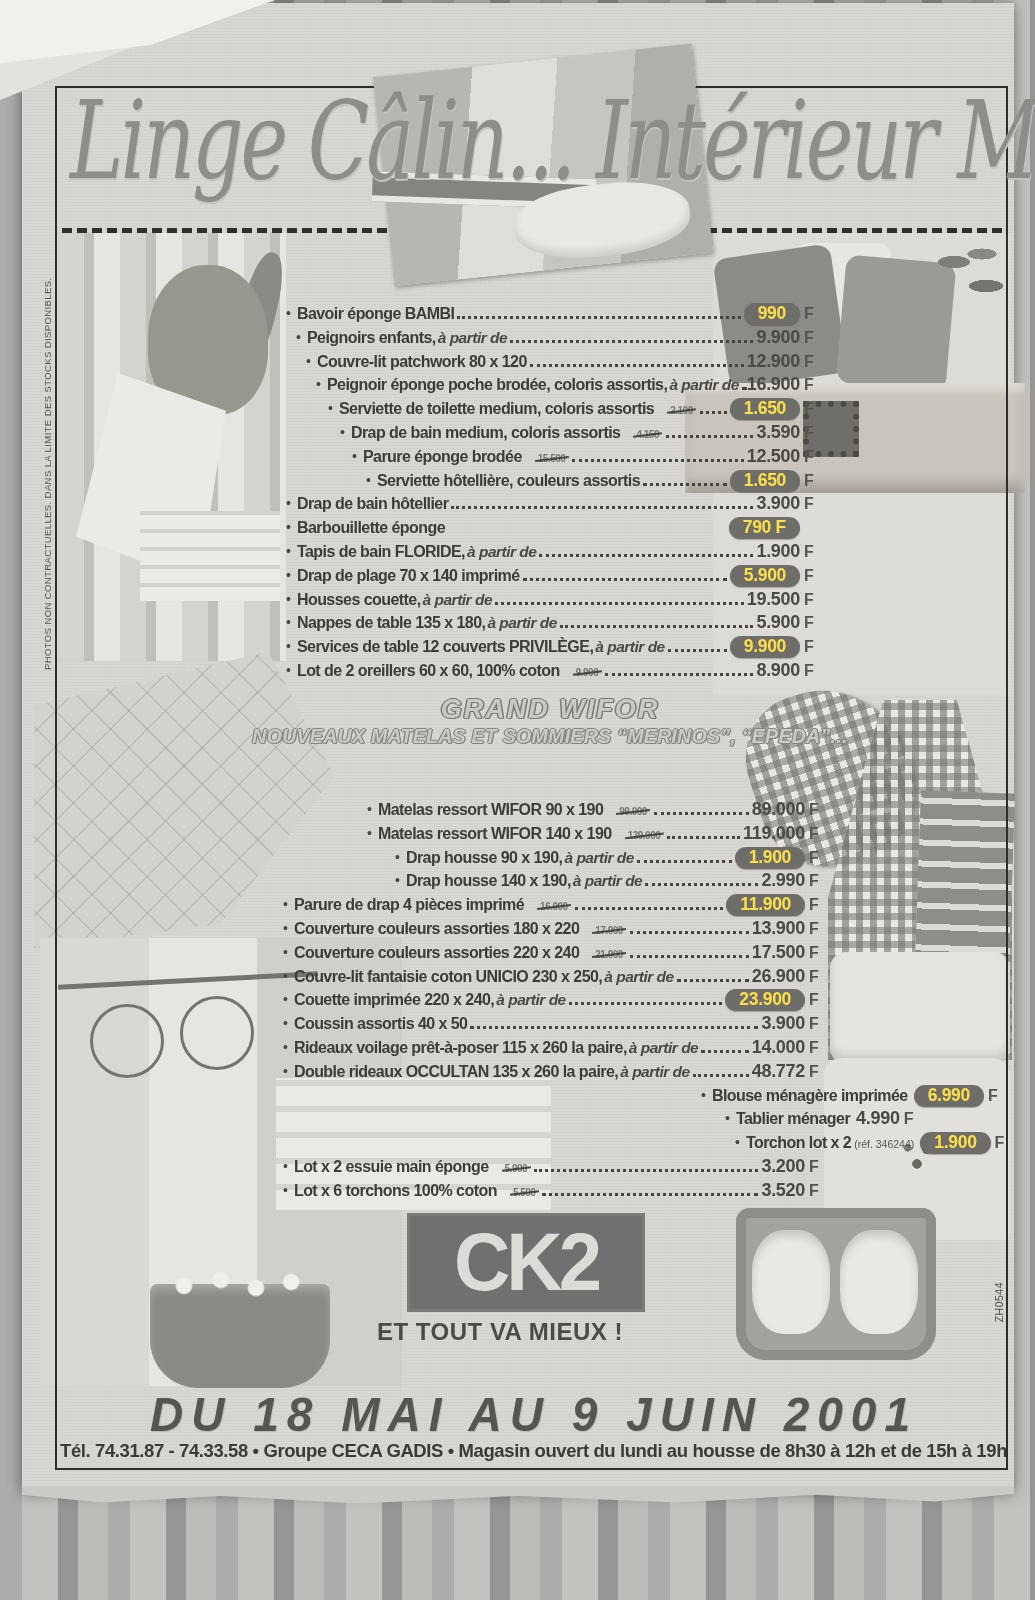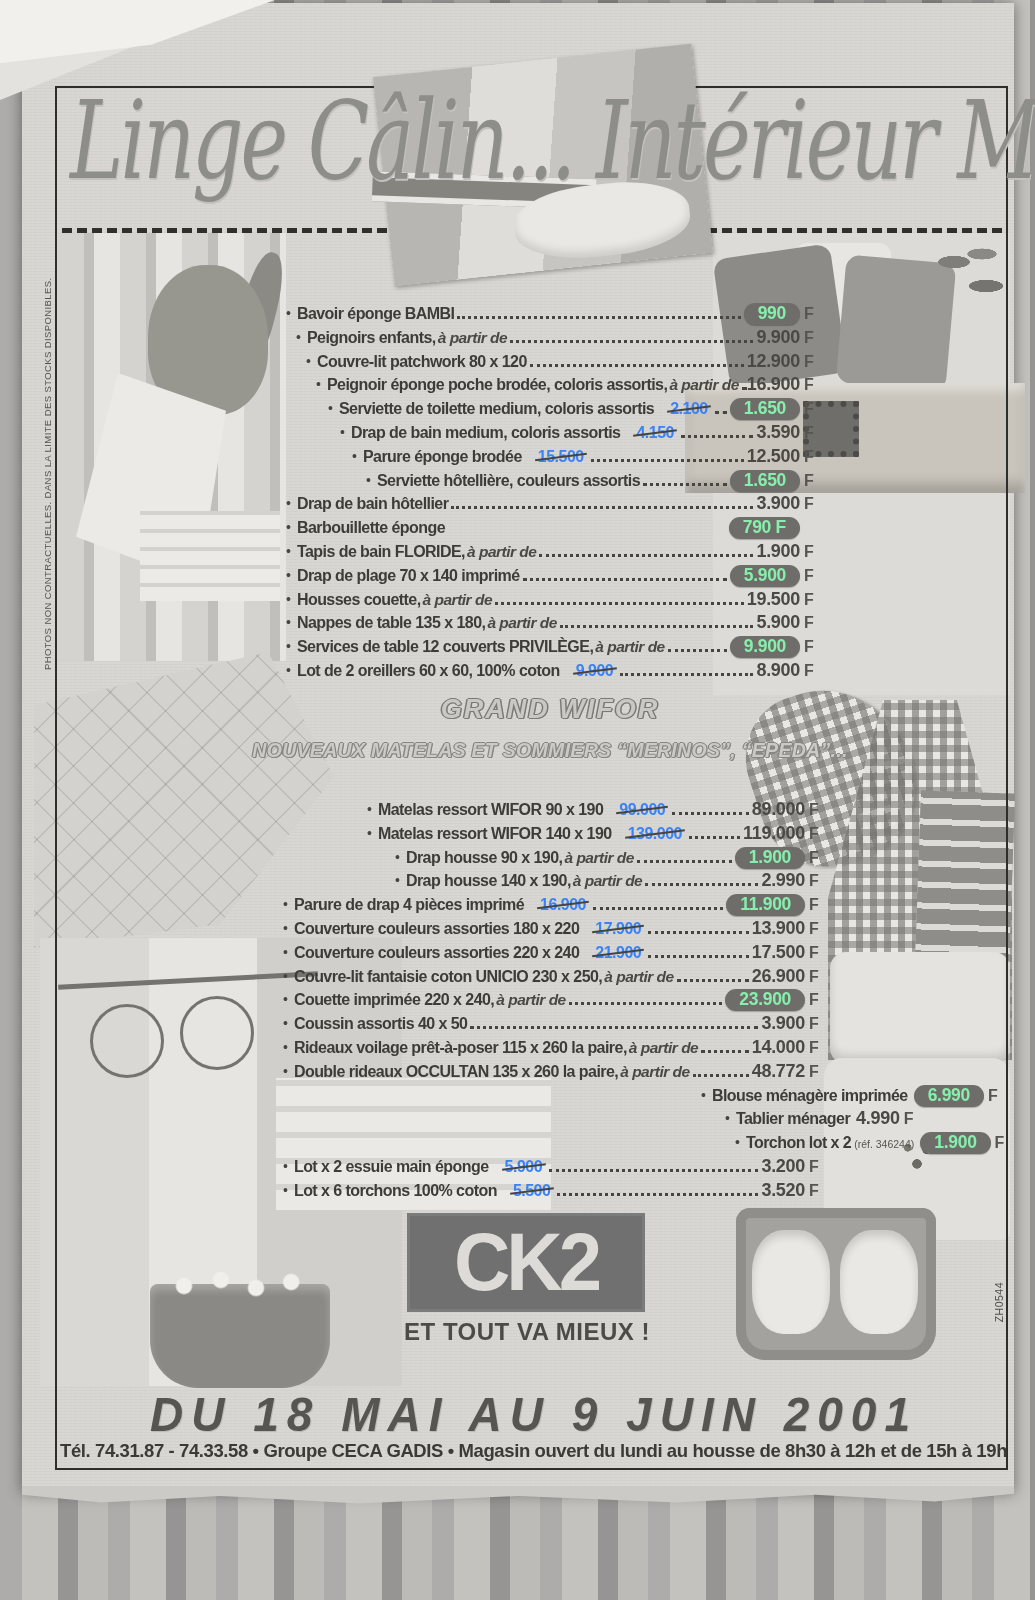--- a/index.html
+++ b/index.html
@@ -126,51 +126,51 @@
 
   
   .plist { position:absolute; z-index:3; }
   .list1 { left:286px; top:303px; width:532px; }
   .list2 { left:283px; top:799px; width:540px; }
   .row { display:flex; align-items:baseline; height:23.8px; white-space:nowrap; }
   .bul { color:#45443f; font-size:14px; margin-right:6px; flex:0 0 auto; position:relative; top:-1px; }
   .lbl { font-weight:700; font-size:16px; letter-spacing:-.55px; color:#3d3c38; }
   .it  { font-weight:700; font-style:italic; font-size:15.5px; letter-spacing:-.5px; color:#4a4944; margin-left:2px; }
   .ref { font-weight:400; font-size:10.5px; color:#57564f; margin-left:3px; }
-  .old { font-weight:700; font-size:16px; letter-spacing:-.5px; color:#3b82f6; margin:0 4px 0 16px; position:relative; }
+  .old { font-weight:700; font-size:10px; letter-spacing:-.5px; color:#737373; margin:0 4px 0 16px; position:relative; }
   .old::after { content:""; position:absolute; left:-3px; right:-3px; top:46%; height:2.4px;
     background:#45443f; transform:rotate(-7deg); }
   .dots { flex:1 1 0; min-width:0; border-bottom:3.4px dotted #46453f; margin:0 3px 5px 3px; }
   .dots.blank { border-bottom:none; }
   .price { font-weight:700; font-size:18px; letter-spacing:-.3px; color:#4a4944; }
-  .price.bubble { background:#6e6d69; color:#86efac; border-radius:15px;
+  .price.bubble { background:#6e6d69; color:#fde047; border-radius:15px;
     padding:0 14px 2px 14px; line-height:20px; font-size:17.5px; box-shadow:0 1px 1px rgba(0,0,0,.25); }
   .suf { font-weight:700; font-size:16px; color:#56554f; margin-left:4px; width:14px; flex:0 0 auto; }
   
   .i1{padding-left:10px}.i2{padding-left:20px}.i3{padding-left:30px}.i4{padding-left:42px}
   .i5{padding-left:54px}.i6{padding-left:66px}.i7{padding-left:80px}
   .m1{padding-left:84px}.m2{padding-left:112px}
   .s1{padding-left:418px}.s2{padding-left:442px}.s3{padding-left:452px}
 
   
   .promo { position:absolute; left:250px; top:694px; width:600px; z-index:3; text-align:center;
     font-style:italic; font-weight:700; }
   .promo .l1 { font-size:27px; letter-spacing:2px; color:#c9c8c4;
     text-shadow:-1.4px 0 #7b7a76, 1.4px 0 #7b7a76, 0 -1.4px #7b7a76, 0 1.4px #7b7a76, 1px 1px 0 #7b7a76; }
   .promo .l2, .promo .l3 { font-size:21px; letter-spacing:-.2px; color:#504f4a; line-height:25px; }
-  .promo .l4 { margin-top:14px; font-size:19.5px; letter-spacing:.3px; color:#cbcac6;
+  .promo .l4 { margin-top:0; font-size:19.5px; letter-spacing:.3px; color:#cbcac6;
     text-shadow:-1.3px 0 #878682, 1.3px 0 #878682, 0 -1.3px #878682, 0 1.3px #878682, 1px 1px 0 #878682; }
 
   
   .logo { position:absolute; left:407px; top:1213px; width:238px; height:99px; z-index:3;
     background:#717070; display:flex; align-items:center; justify-content:center;
     box-shadow:inset 0 0 0 3px rgba(255,255,255,.08); }
   .logo .cktext { font-weight:900; font-size:78px; letter-spacing:-4px; color:#dcdbd7;
     transform:scaleY(1.05); font-family:"Liberation Sans", sans-serif; }
-  .slogan { position:absolute; left:377px; top:1318px; width:300px; z-index:3; text-align:center;
+  .slogan { position:absolute; left:377px; top:1318px; width:300px; z-index:3; text-align:left;
     font-weight:900; font-size:24px; letter-spacing:.5px; color:#4c4b47; }
   .dates { position:absolute; left:60px; top:1387px; width:948px; z-index:3;
     font-weight:900; font-style:italic; font-size:46px; letter-spacing:8px; color:#565551;
     white-space:nowrap; text-align:center; transform:scaleY(1.05); text-shadow:1px 1px 0 #bdbcb8; }
   .contact { position:absolute; left:60px; top:1440px; width:948px; z-index:3;
     font-weight:700; font-size:18.5px; letter-spacing:-.4px; color:#3b3a36; white-space:nowrap; }
 </style>
 </head>
 <body>
 

